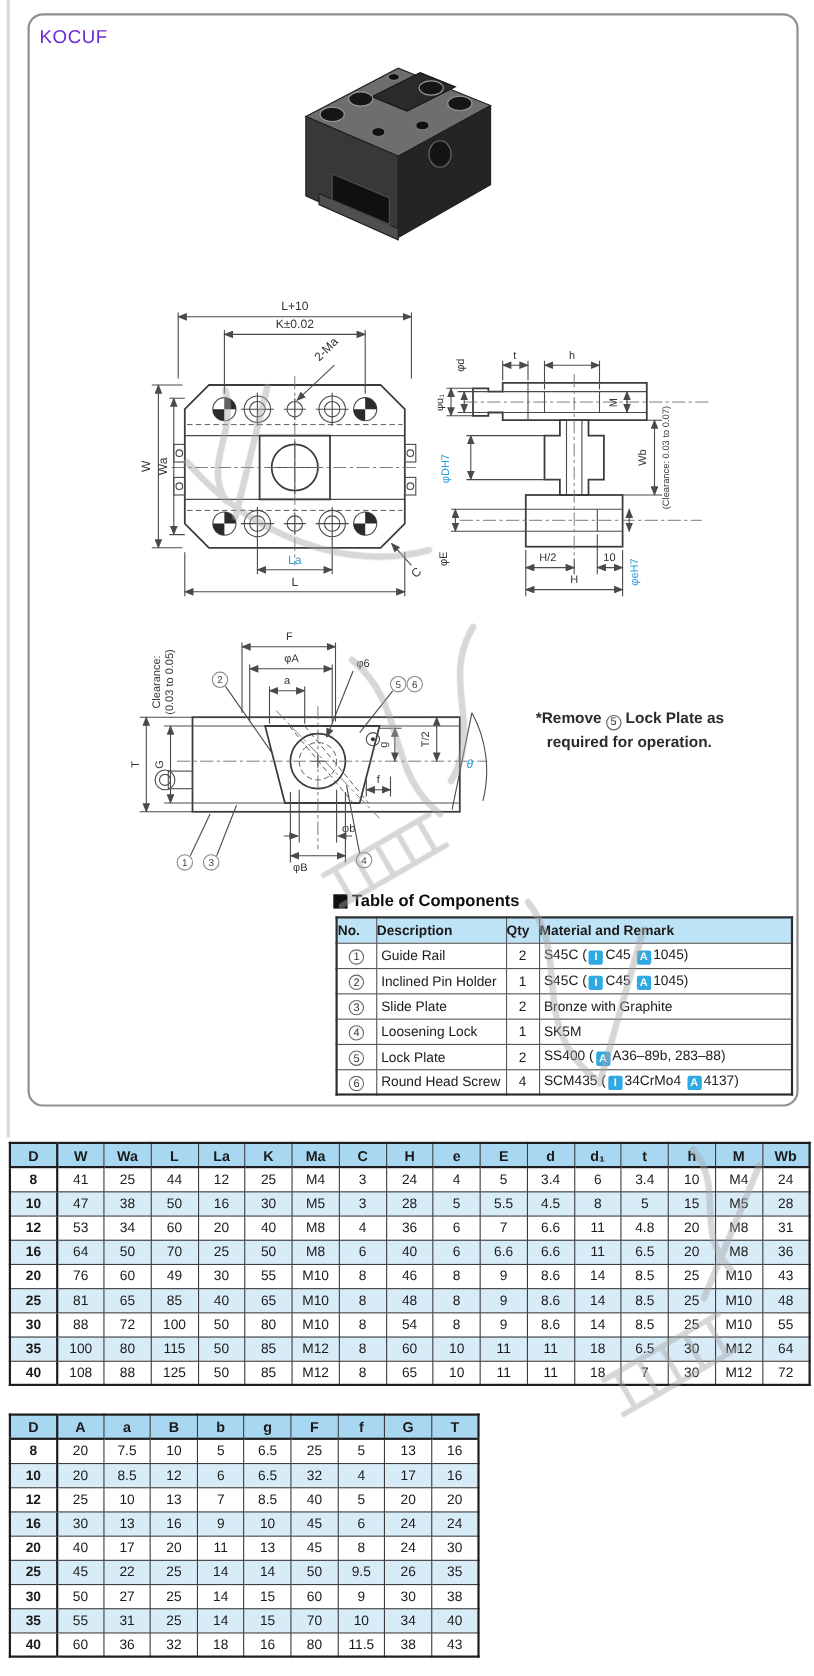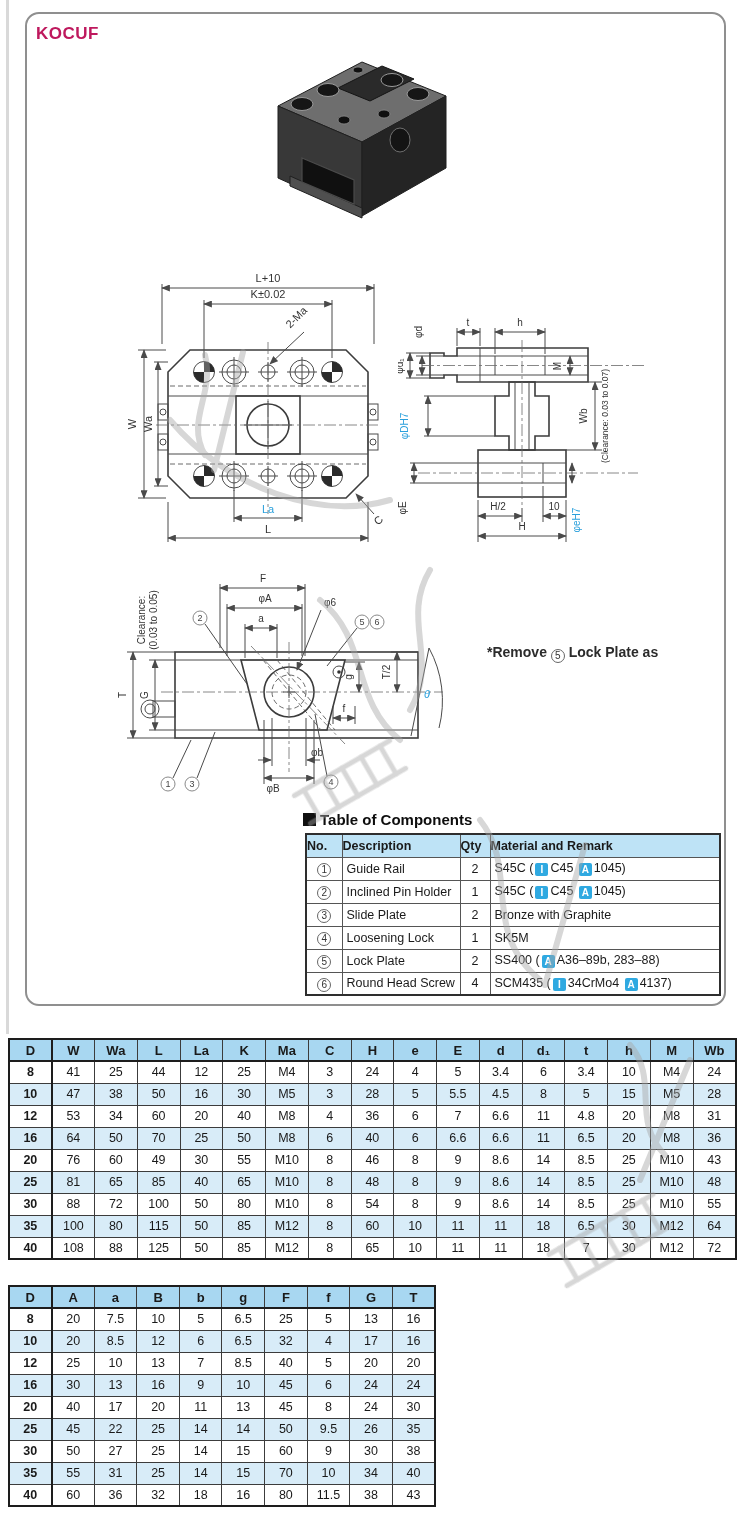--- a/index.html
+++ b/index.html
@@ -1,20 +1,20 @@
 <!DOCTYPE html>
 <html><head>
 <meta charset="utf-8">
 <style>
   *{box-sizing:border-box;margin:0;padding:0}
   html,body{width:740px;height:1524px;background:#fff;position:relative;overflow:hidden;
     font-family:"Liberation Sans","DejaVu Sans",sans-serif;color:#1a1a1a}
   .frame{position:absolute;left:25px;top:12px;width:701px;height:994px;border:2px solid #8f8f8f;border-radius:14px;background:#fff}
   .scanline{position:absolute;left:6px;top:0;width:3px;height:1034px;background:#d9d9d9}
-  .brand{position:absolute;left:36px;top:24px;font-size:17px;font-weight:bold;color:#be185d;letter-spacing:.5px}
+  .brand{position:absolute;left:36px;top:24px;font-size:17px;font-weight:normal;color:#6d28d9;letter-spacing:.5px}
   .abs{position:absolute}
   svg text{font-family:"Liberation Sans","DejaVu Sans",sans-serif}
   .ln{stroke:#4a4a4a;stroke-width:1;fill:none}
   .thk{stroke:#3c3c3c;stroke-width:1.6;fill:none}
   .ctr{stroke:#6a6a6a;stroke-width:.8;fill:none;stroke-dasharray:12 3 3 3}
   .hid{stroke:#5a5a5a;stroke-width:.9;fill:none;stroke-dasharray:5 3}
   .dim{font-size:11px;fill:#333}
   .dims{font-size:10px;fill:#333}
   .blue{fill:#2AA0DC}
   .ital{font-style:italic}
@@ -323,20 +323,21 @@
       <text x="79" y="229" text-anchor="middle" font-size="9" fill="#444" stroke="none">3</text>
     <line class="ln" x1="214" y1="218" x2="202" y2="156"></line>
     <circle cx="218" cy="224" r="7" fill="#fff" stroke="#8a8a8a"></circle>
       <text x="218" y="227" text-anchor="middle" font-size="9" fill="#444" stroke="none">4</text>
   </g>
 </svg>
 
 <div class="note">
   <div><span>*Remove</span>
     <span class="circ">5</span><span> Lock Plate as</span></div>
+  <div class="l2">required for operation.</div>
 </div>
 
 <div class="comp-title">
   <span class="sq"></span>
   <span>Table of Components</span>
 </div>
 <table class="comp">
   <colgroup>
       <col style="width:36px">
       <col style="width:118px">

